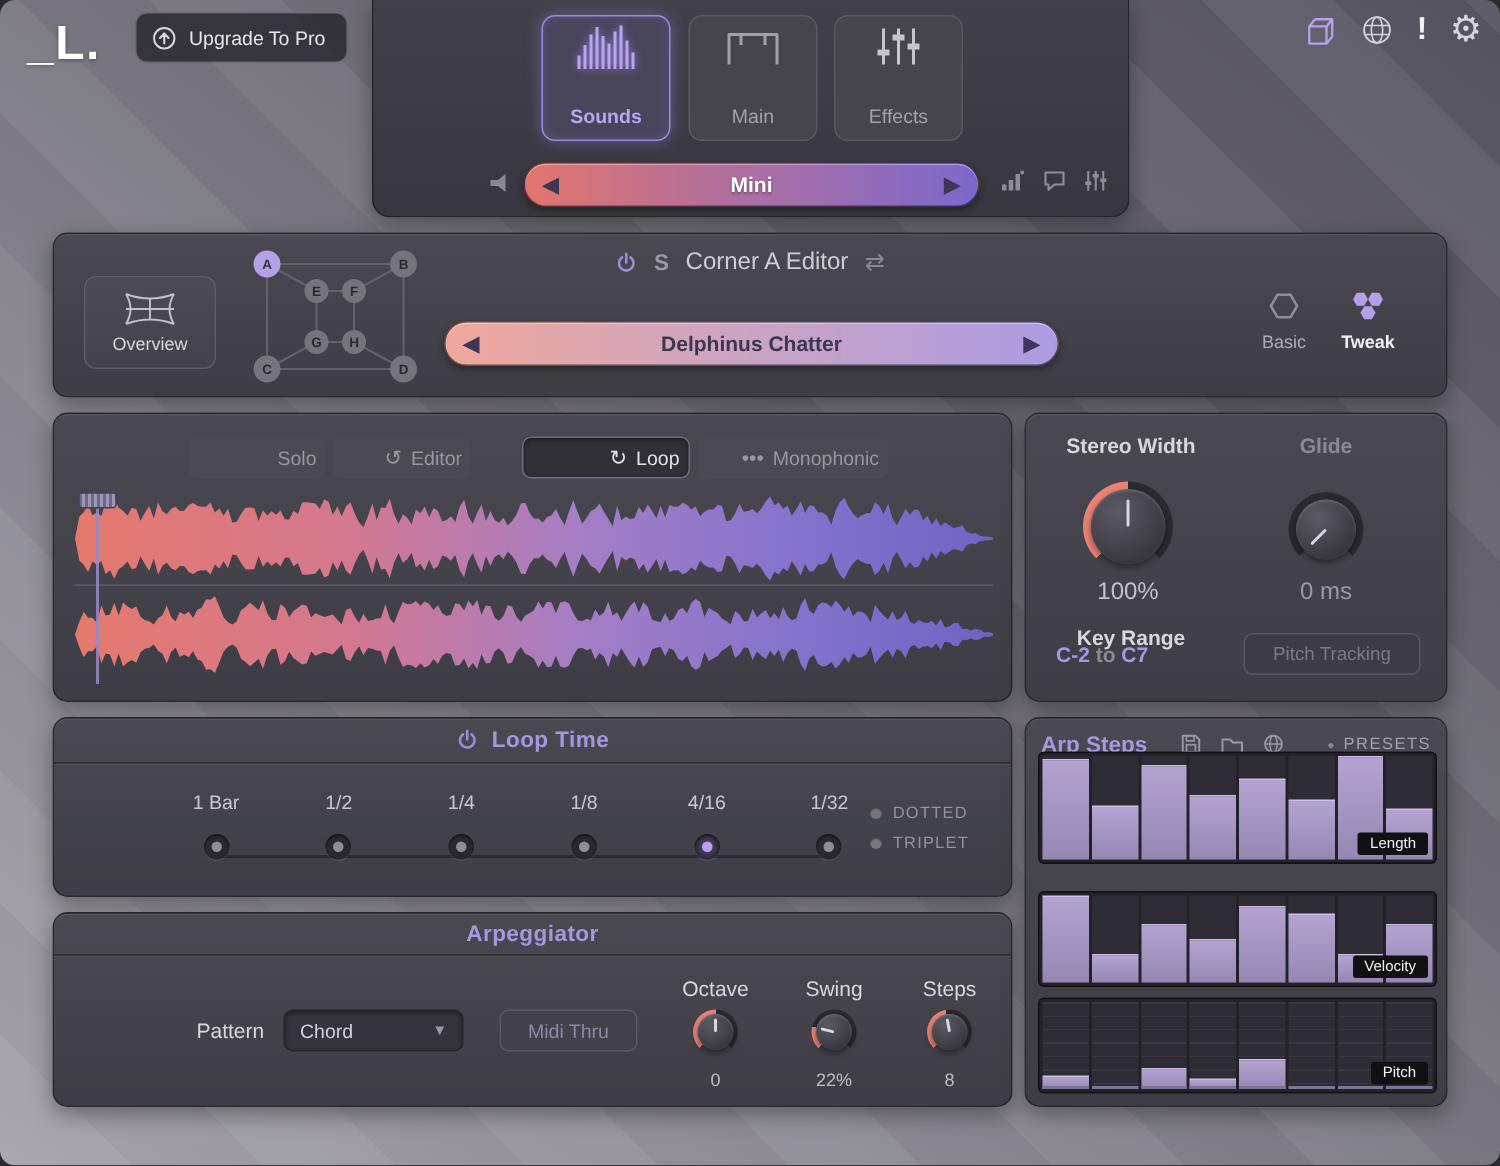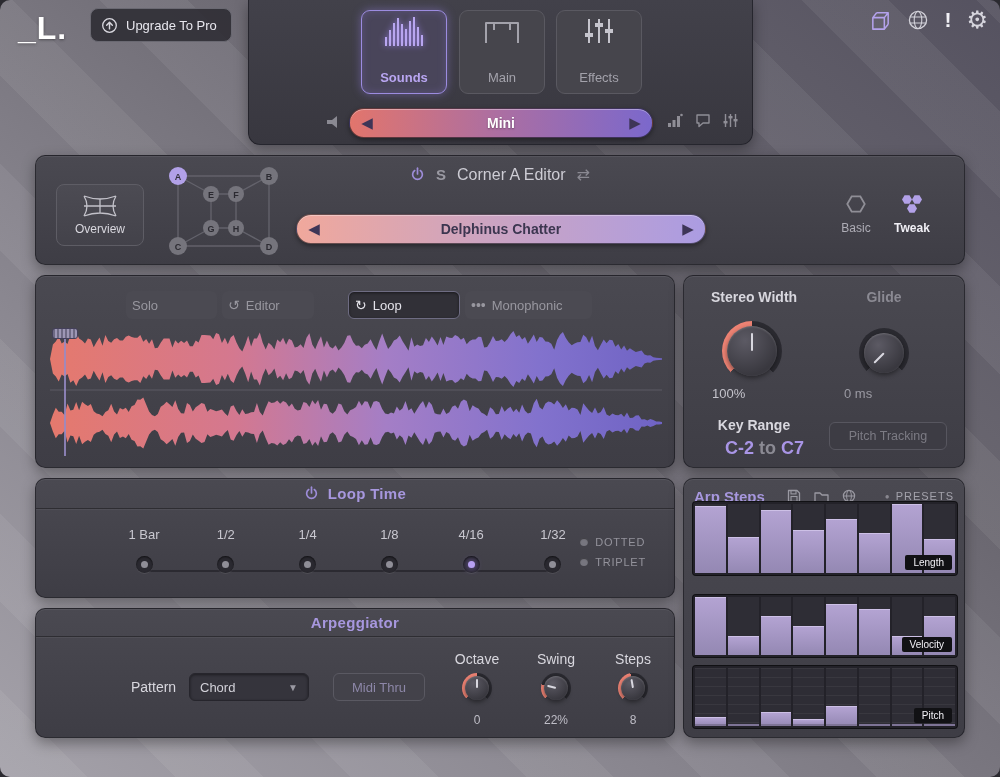--- a/index.html
+++ b/index.html
@@ -86,53 +86,53 @@
   .dc-pill .pill-label{color:#3c3650;}
   .mode{position:absolute;top:36px;width:56px;display:flex;flex-direction:column;align-items:center;gap:5px;cursor:pointer;}
   .mode span{font-size:12px;}
   .mode-basic{left:792px;} .mode-basic span{color:#aeadb6;}
   .mode-tweak{left:848px;} .mode-tweak span{color:#f0eff5;font-weight:bold;}
   
   .wave-panel{left:35px;top:275px;width:640px;height:193px;}
   .wv-btn{
     position:absolute;top:15px;height:28px;border:none;border-radius:6px;cursor:pointer;
     background:#4b4a52;color:#98979f;font-size:13px;font-family:inherit;
-    display:flex;align-items:center;justify-content:flex-start;gap:6px;
+    display:flex;align-items:center;justify-content:flex-end;gap:6px;
   }
   .wv-btn .g{font-size:14px;}
   .wv-btn.active{background:#313037;color:#e3e2e9;border:1px solid #6e6c82;box-shadow:inset 0 1px 3px rgba(0,0,0,.5);}
   .btn-solo{left:90px;width:91px;} .btn-reverse{left:186px;width:92px;}
   .btn-loop{left:312px;width:112px;} .btn-mono{left:429px;width:127px;}
   .wave-box{position:absolute;left:14px;top:50px;width:612px;height:132px;}
   .wave-handle{
     position:absolute;left:2px;top:2px;width:26px;height:11px;border-radius:3px;cursor:ew-resize;
     background:repeating-linear-gradient(90deg,#6e6a84 0 2px,#9d97b5 2px 4px);
     border:1px solid #44405a;
   }
   .wave-marker{position:absolute;left:14px;top:13px;width:2px;height:117px;background:#968bc6;opacity:.85;cursor:ew-resize;}
   
   .voice-panel{left:683px;top:275px;width:282px;height:193px;}
   .vp-label{position:absolute;font-size:14px;color:#d8d7de;text-align:center;font-weight:bold;}
   .vp-label.dim{color:#8b8a93;}
-  .vp-value{position:absolute;font-size:13px;color:#c4c3cb;}
+  .vp-value{position:absolute;font-size:16px;color:#c4c3cb;text-align:center;}
   .knob{position:relative;}
   .knob-arc{position:absolute;inset:0;border-radius:50%;
     background:conic-gradient(from 225deg, var(--arc,#ee8374) 0 var(--deg), rgba(20,20,25,.55) var(--deg) 270deg, transparent 270deg 360deg);}
   .knob-body{position:absolute;border-radius:50%;
     background:radial-gradient(circle at 36% 30%,#5c5a64,#39383f 72%);
     box-shadow:inset 0 1px 2px rgba(255,255,255,.18), 0 2px 5px rgba(0,0,0,.45);}
   .knob.big .knob-body{inset:5px;} .knob.small .knob-body{inset:3px;}
   .knob-ind{position:absolute;left:calc(50% - 1px);top:50%;width:2px;height:36%;
     background:#d8d7df;border-radius:1px;transform-origin:1px 0;
     transform:rotate(calc(45deg + var(--deg)));}
   .kn-stereo{position:absolute;left:38px;top:45px;width:60px;height:60px;}
   .kn-glide{position:absolute;left:175px;top:52px;width:50px;height:50px;}
   .pt-btn{position:absolute;left:145px;top:146px;width:118px;height:28px;border-radius:6px;cursor:pointer;
     background:#3d3c44;border:1px solid #57565f;color:#7c7b84;font-size:12.5px;font-family:inherit;}
-  .kr-vals{position:absolute;top:162px;left:20px;width:100px;text-align:right;font-size:18px;font-weight:bold;color:#8b8a93;}
+  .kr-vals{position:absolute;top:152px;left:20px;width:100px;text-align:left;font-size:14px;font-weight:bold;color:#8b8a93;}
   .kr-vals b{color:#a995e6;font-weight:bold;}
   
   .loop-panel{left:35px;top:478px;width:640px;height:120px;}
   .loop-opts{position:absolute;left:80px;top:48px;width:465px;display:flex;justify-content:space-between;}
   .loop-opt{width:56px;text-align:center;cursor:pointer;}
   .lo-label{font-size:13px;color:#c9c8d0;margin-bottom:14px;}
   .lo-line{position:absolute;left:106px;top:91px;width:412px;height:2px;background:#2b2a31;}
   .lo-radio{position:relative;margin:0 auto;width:17px;height:17px;border-radius:50%;
     background:#2a2930;box-shadow:inset 0 1px 2px rgba(0,0,0,.6),0 1px 0 rgba(255,255,255,.08);z-index:1;
     display:flex;align-items:center;justify-content:center;}

